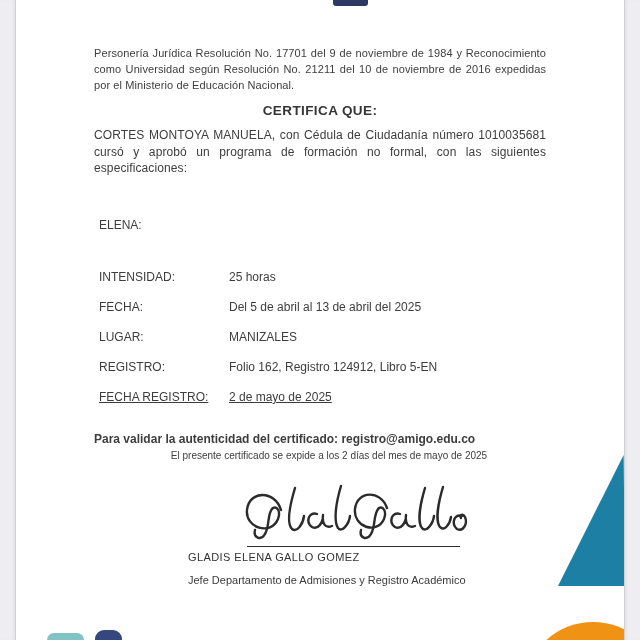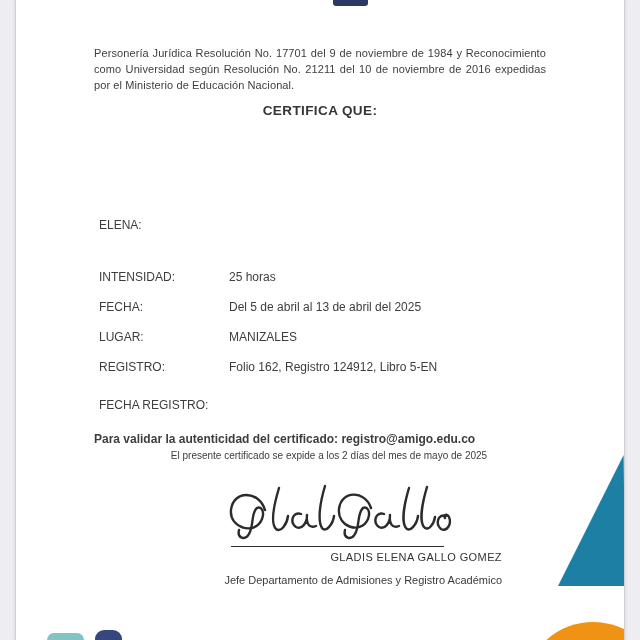--- a/index.html
+++ b/index.html
@@ -21,25 +21,25 @@
   .logo-frag-navy{position:absolute;left:95px;top:630px;width:27px;height:12px;border-radius:9px 9px 0 0;background:var(--navy,#36477e);z-index:1;}
   
   .txt{position:absolute;z-index:3;}
   .para{left:94px;width:452px;text-align:justify;font-size:11px;line-height:1.45;letter-spacing:.1px;}
   .p-accreditation{top:46px;}
   .heading{left:94px;width:452px;top:103px;text-align:center;font-size:13.5px;font-weight:bold;color:#353535;letter-spacing:.4px;}
   .p-recipient{top:127px;font-size:12px;line-height:1.38;}
   .detail-row{left:99px;width:452px;font-size:12px;display:flex;}
   .detail-label{width:130px;flex:0 0 130px;}
   .detail-value{flex:1;}
-  .r0{top:218px;} .r1{top:270px;} .r2{top:300px;} .r3{top:330px;} .r4{top:360px;} .r5{top:398px;}
+  .r0{top:218px;} .r1{top:270px;} .r2{top:300px;} .r3{top:330px;} .r4{top:360px;} .r5{top:390px;text-decoration:underline;}
   .validation{left:94px;width:452px;top:432px;text-align:left;font-size:12px;font-weight:bold;}
   .issue{left:94px;width:470px;top:450px;text-align:center;font-size:10px;}
   
-  .sig-block{left:172px;top:482px;width:330px;text-align:right;}
+  .sig-block{left:188px;top:482px;width:330px;text-align:left;}
   .sig-svg{display:block;margin:0 auto;}
   .sig-line{width:213px;margin:0 auto;border-top:1.6px solid #2f2f2f;}
   .sig-name{margin-top:4px;font-size:11px;letter-spacing:.4px;color:#333;}
   .sig-title{margin-top:11px;font-size:11px;color:#3a3a3a;}
 </style>
 </head>
 <body>
 
 <div id="stage">
 
@@ -48,20 +48,21 @@
   <div class="top-mark"></div>
   <div class="teal-triangle"></div>
   <div class="orange-circle"></div>
   <div class="logo-frag-teal"></div>
   <div class="logo-frag-navy"></div>
 
   <div class="txt para p-accreditation">Personería Jurídica Resolución No. 17701 del 9 de noviembre de 1984 y Reconocimiento como Universidad según Resolución No. 21211 del 10 de noviembre de 2016 expedidas por el Ministerio de Educación Nacional.</div>
 
   <div class="txt heading">CERTIFICA QUE:</div>
 
+  <div class="txt para p-recipient">CORTES MONTOYA MANUELA, con Cédula de Ciudadanía número 1010035681 cursó y aprobó un programa de formación no formal, con las siguientes especificaciones:</div>
 
   <div class="txt detail-row r0">
     <span class="detail-label">ELENA:</span>
   </div>
   <div class="txt detail-row r1">
     <span class="detail-label">INTENSIDAD:</span>
     <span class="detail-value">25 horas</span>
   </div>
   <div class="txt detail-row r2">
     <span class="detail-label">FECHA:</span>
@@ -70,20 +71,21 @@
   <div class="txt detail-row r3">
     <span class="detail-label">LUGAR:</span>
     <span class="detail-value">MANIZALES</span>
   </div>
   <div class="txt detail-row r4">
     <span class="detail-label">REGISTRO:</span>
     <span class="detail-value">Folio 162, Registro 124912, Libro 5-EN</span>
   </div>
   <div class="txt detail-row r5">
     <span class="detail-label">FECHA REGISTRO:</span>
+    <span class="detail-value">2 de mayo de 2025</span>
   </div>
 
   <div class="txt validation">Para validar la autenticidad del certificado: registro@amigo.edu.co</div>
 
   <div class="txt issue">El presente certificado se expide a los 2 días del mes de mayo de 2025</div>
 
   <div class="txt sig-block">
     <svg class="sig-svg" width="232" height="64" viewBox="0 0 232 64" aria-hidden="true">
       <g stroke="#2b2b2b" stroke-width="2.4" fill="none" stroke-linecap="round" stroke-linejoin="round">
         <path d="M44,28 C38,8 12,8 10,28 C8,46 34,54 41,37 C44,29 40,24 36,26"></path>

